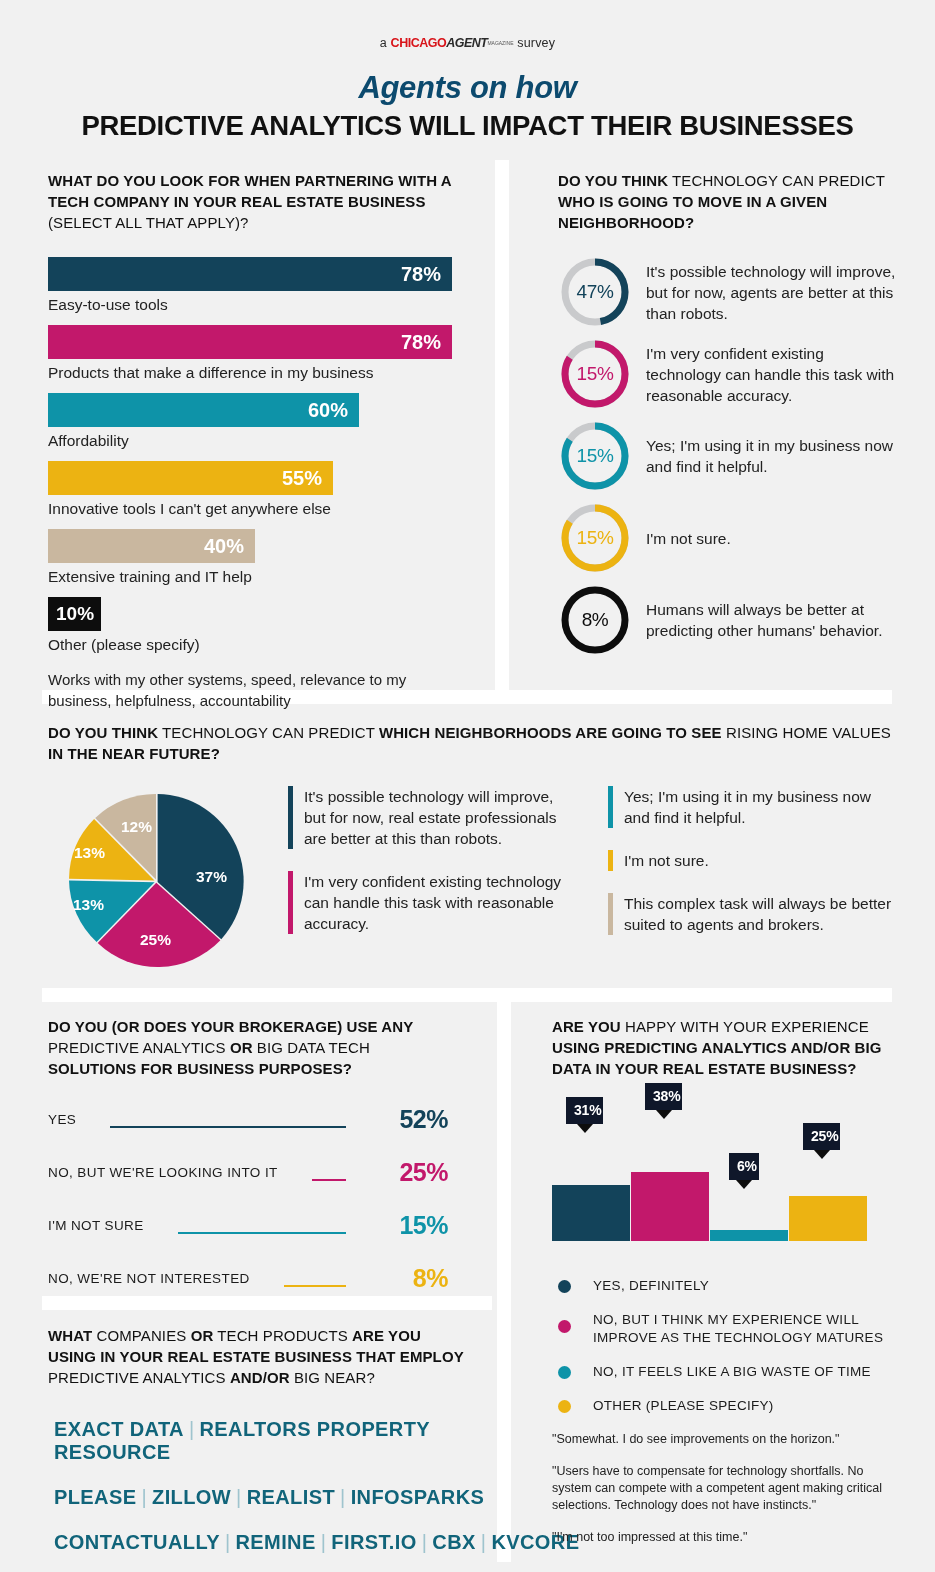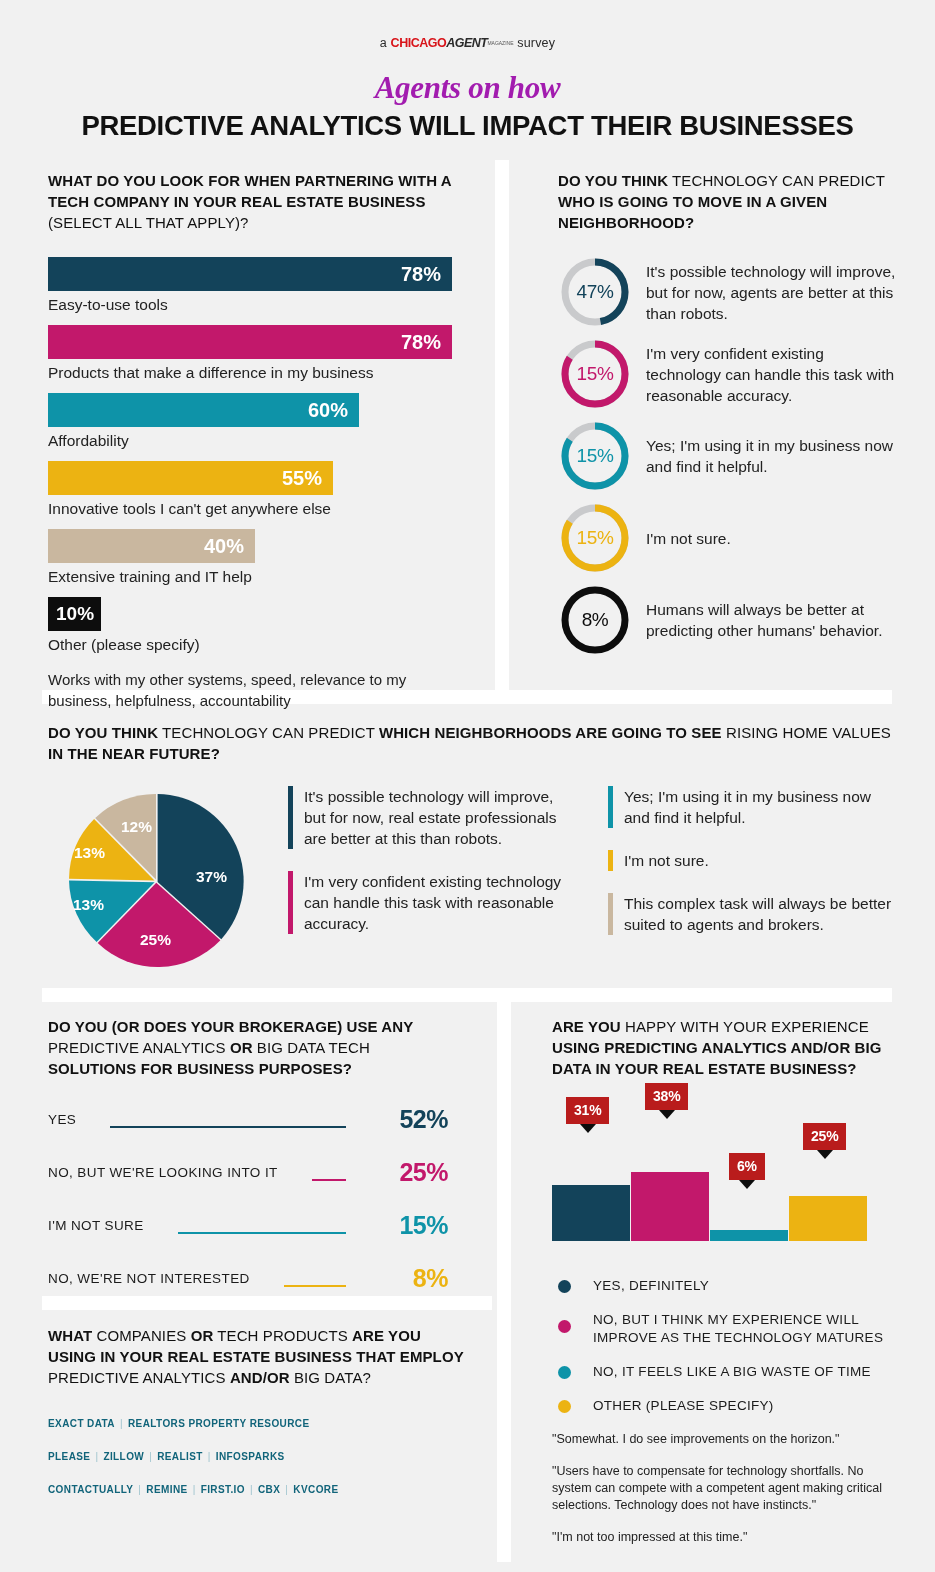--- a/index.html
+++ b/index.html
@@ -16,23 +16,23 @@
   
   .kicker{
     text-align:center;font-size:12.5px;letter-spacing:.2px;
     padding-top:36px;color:#2a2a2a;
   }
   .kicker .brand-chicago{color:#d8141a;font-weight:bold;letter-spacing:-.5px;}
   .kicker .brand-agent{color:#2b2b2b;font-weight:bold;letter-spacing:-.5px;font-style:italic;}
   .kicker .brand-sub{font-size:5px;color:#555;letter-spacing:0px;vertical-align:2px;}
   .title-script{
     text-align:center;margin-top:20px;
-    font-family:Liberation Serif, serif;
+    font-family:Liberation Sans, sans-serif;
     font-style:italic;font-weight:bold;
-    font-size:31px;color:#a21caf;letter-spacing:-.3px;
+    font-size:31px;color:#0c4a6e;letter-spacing:-.3px;
   }
   .title-main{
     text-align:center;margin-top:4px;
     font-size:27.5px;font-weight:bold;color:#111;
     letter-spacing:-.3px;
   }
 
   
   .q{
     font-size:15px;line-height:21px;letter-spacing:.1px;
@@ -86,33 +86,33 @@
   #sec-lines .q{margin-bottom:26px;}
   .lrow{display:flex;align-items:center;margin-bottom:24px;gap:24px;}
   .lrow .lname{font-size:13.5px;letter-spacing:.4px;color:#1b1b1b;white-space:nowrap;}
   .lrow .lrule{flex:1;height:2px;margin:0 10px;position:relative;top:7px;}
   .lrow .lpct{font-size:25px;font-weight:bold;letter-spacing:-.5px;min-width:68px;text-align:right;}
 
   
   #sec-companies{position:absolute;left:48px;top:1325px;width:420px;}
   #sec-companies .q{margin-bottom:30px;}
   .comp-line{
-    font-size:10px;font-weight:bold;color:#11647a;
-    letter-spacing:.4px;margin-bottom:22px;
+    font-size:20px;font-weight:bold;color:#11647a;
+    letter-spacing:.4px;margin-bottom:22px;margin-left:6px;
   }
   .comp-line .sep{color:#9fc4ce;font-weight:normal;padding:0 5px;}
 
   
   #sec-happy{position:absolute;left:552px;top:1016px;width:352px;}
   #sec-happy .q{margin-bottom:10px;}
   .bchart{position:relative;height:120px;margin-top:42px;}
   .bcol{position:absolute;bottom:0;}
   .callout{
-    position:absolute;background:#b91c1c;color:#fff;
-    font-size:14px;font-weight:bold;padding:5px 8px 6px 8px;
+    position:absolute;background:#0f172a;color:#fff;
+    font-size:14px;font-weight:bold;padding:5px 2px 6px 8px;
     letter-spacing:-.2px;
   }
   .callout:after{
     content:"";position:absolute;left:50%;transform:translateX(-50%);
     bottom:-9px;width:0;height:0;
     border-left:8px solid transparent;border-right:8px solid transparent;
     border-top:9px solid #0d0d0d;
   }
   .lg-item{display:flex;align-items:flex-start;margin-bottom:16px;}
   .lg-dot{width:13px;height:13px;border-radius:50%;flex:0 0 13px;margin:3px 22px 0 6px;}
@@ -324,21 +324,21 @@
     </div>
     <div class="lrow">
       <div class="lname">NO, WE'RE NOT INTERESTED</div>
       <div class="lrule" style="background:#ecb312;"></div>
       <div class="lpct" style="color:#ecb312;">8%</div>
     </div>
   </div>
 
   <div id="sec-companies">
     <div class="q">
-      <b>WHAT</b><span> COMPANIES </span><b>OR</b><span> TECH PRODUCTS </span><b>ARE YOU USING IN YOUR REAL ESTATE BUSINESS THAT EMPLOY</b><span> PREDICTIVE ANALYTICS </span><b>AND/OR</b><span> BIG DATA?</span>
+      <b>WHAT</b><span> COMPANIES </span><b>OR</b><span> TECH PRODUCTS </span><b>ARE YOU USING IN YOUR REAL ESTATE BUSINESS THAT EMPLOY</b><span> PREDICTIVE ANALYTICS </span><b>AND/OR</b><span> BIG NEAR?</span>
     </div>
 
     <div class="comp-line">
       <span>EXACT DATA</span><span class="sep">|</span><span>REALTORS PROPERTY RESOURCE</span>
     </div>
     <div class="comp-line">
       <span>PLEASE</span><span class="sep">|</span><span>ZILLOW</span><span class="sep">|</span><span>REALIST</span><span class="sep">|</span><span>INFOSPARKS</span>
     </div>
     <div class="comp-line">
       <span>CONTACTUALLY</span><span class="sep">|</span><span>REMINE</span><span class="sep">|</span><span>FIRST.IO</span><span class="sep">|</span><span>CBX</span><span class="sep">|</span><span>KVCORE</span>

